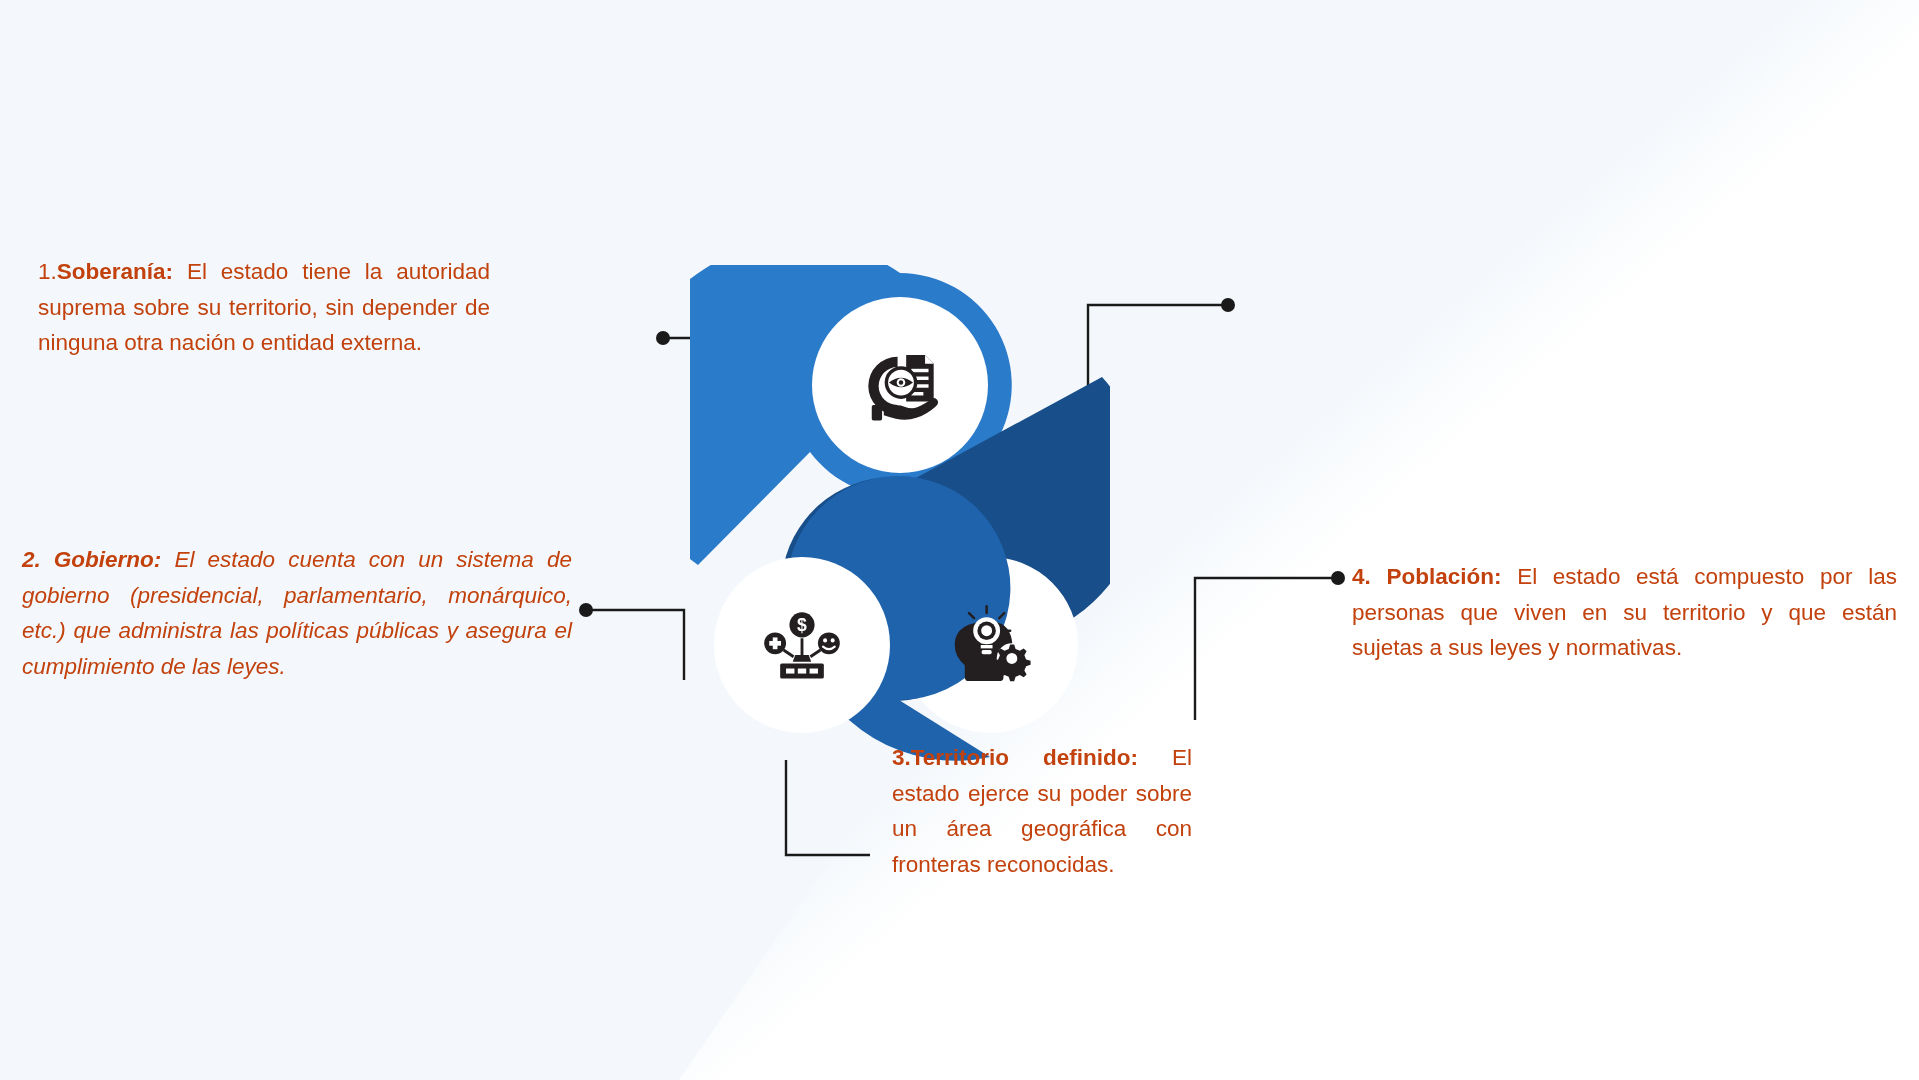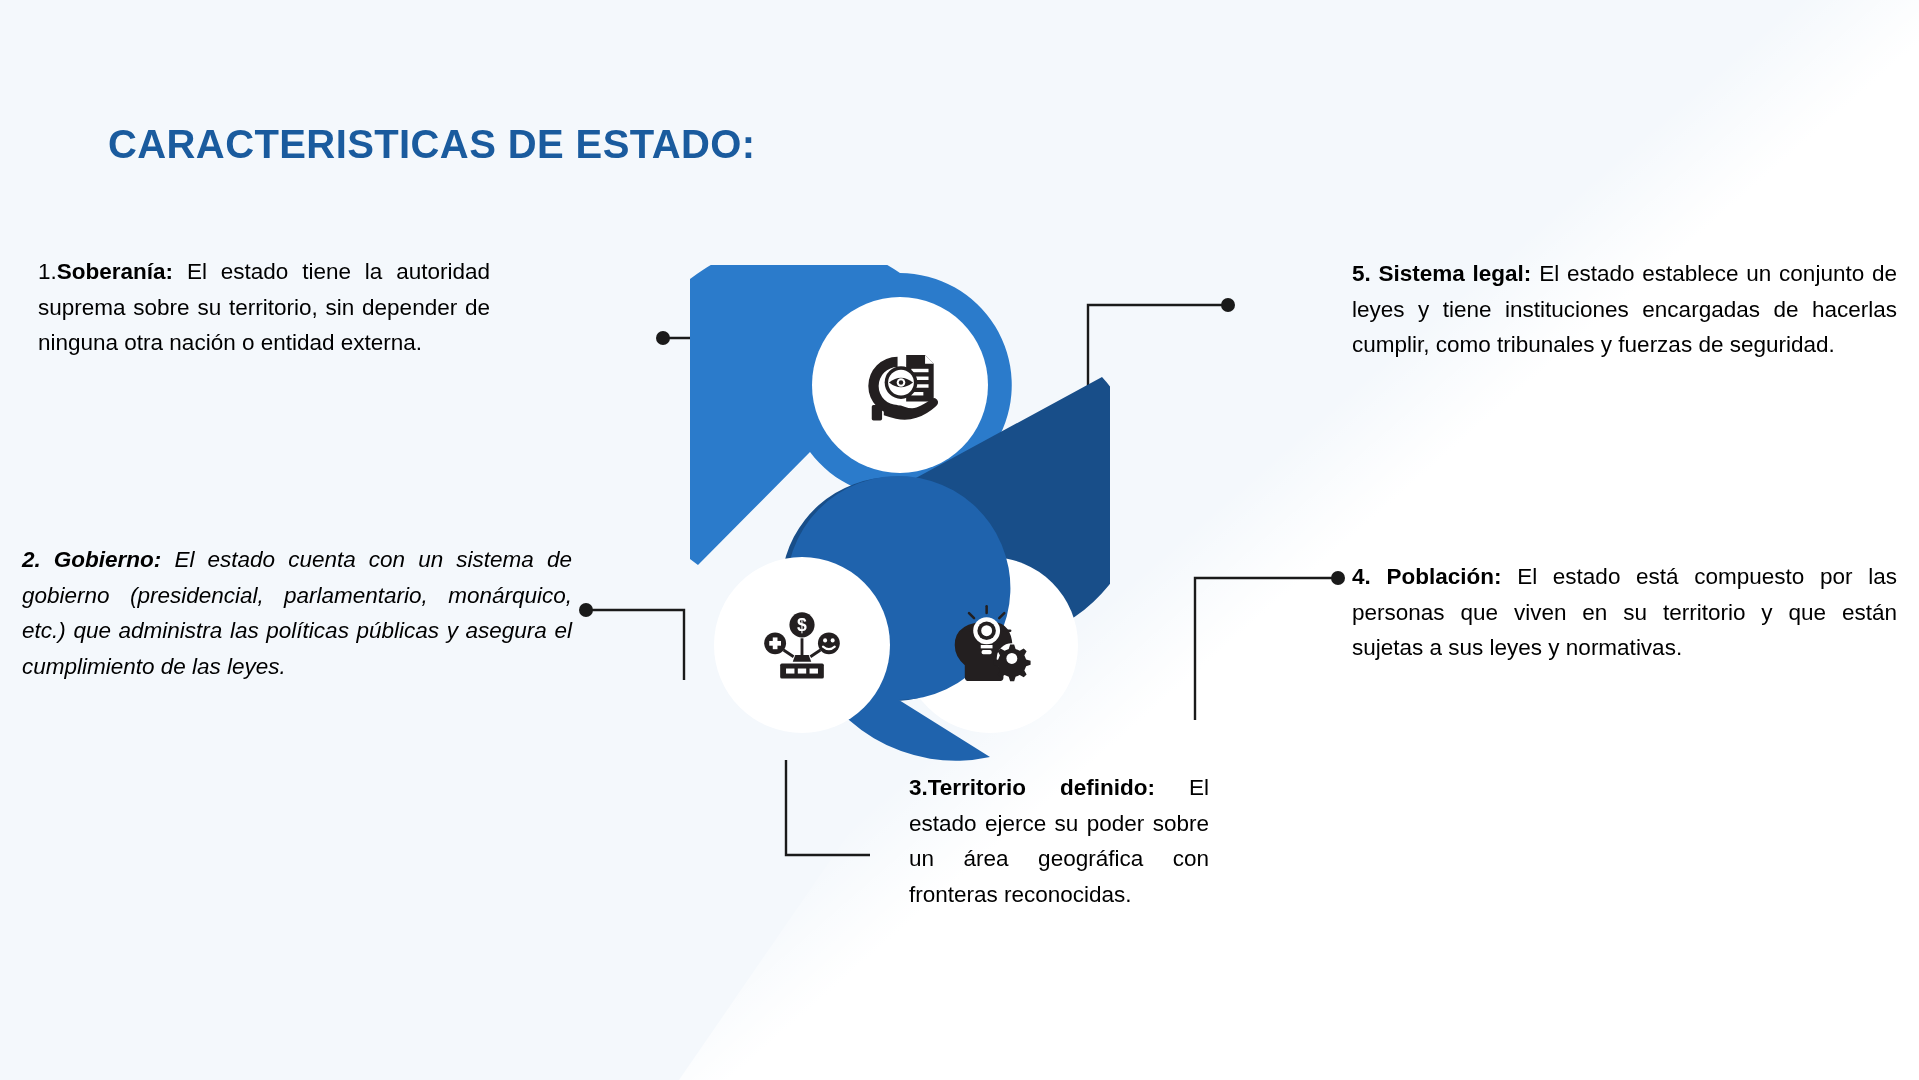--- a/index.html
+++ b/index.html
@@ -48,43 +48,42 @@
     color: #1a5b9e;
     letter-spacing: 0.4px;
     white-space: nowrap;
   }
 
   
   .txt {
     position: absolute;
     font-size: 22.5px;
     line-height: 1.58;
-    color: #000000;
+    color: #c2410c;
     text-align: justify;
     text-justify: inter-word;
   }
   .txt b { font-weight: bold; }
 
   .txt-1 {
     left: 38px;
     top: 254px;
     width: 452px;
     text-indent: 0;
   }
   .txt-2 {
     left: 22px;
     top: 542px;
     width: 550px;
     font-style: italic;
   }
   .txt-3 {
     left: 892px;
-    top: 770px;
+    top: 740px;
     width: 300px;
-    margin-left: 17px;
   }
   .txt-4 {
     left: 1352px;
     top: 559px;
     width: 545px;
   }
   .txt-5 {
     left: 1352px;
     top: 256px;
     width: 545px;
@@ -116,21 +115,20 @@
   .icon-wrap svg { display: block; }
 </style>
 </head>
 <body>
 
 <div id="stage">
 
   <div class="bg-base"></div>
   <div class="bg-wedge-2"></div>
 
-  <div class="title">CARACTERISTICAS DE ESTADO:</div>
 
   <svg class="connectors" viewBox="0 0 1919 1080" xmlns="http://www.w3.org/2000/svg">
     <g fill="none" stroke="#1a1a1a" stroke-width="2.4">
 
       <path d="M 663 338 L 786 338 L 786 450"></path>
 
       <path d="M 586 610 L 684 610 L 684 680"></path>
 
       <path d="M 786 760 L 786 855 L 870 855"></path>
 
@@ -280,19 +278,14 @@
     <b>3.</b><b>Territorio definido:</b>
     <span>El estado ejerce su poder sobre un área geográfica con fronteras reconocidas.</span>
   </div>
 
   <div class="txt txt-4">
     <b>4.</b>
     <b>Población:</b>
     <span>El estado está compuesto por las personas que viven en su territorio y que están sujetas a sus leyes y normativas.</span>
   </div>
 
-  <div class="txt txt-5">
-    <b>5.</b>
-    <b>Sistema legal:</b>
-    <span>El estado establece un conjunto de leyes y tiene instituciones encargadas de hacerlas cumplir, como tribunales y fuerzas de seguridad.</span>
-  </div>
 
 </div>
 
 </body></html>

